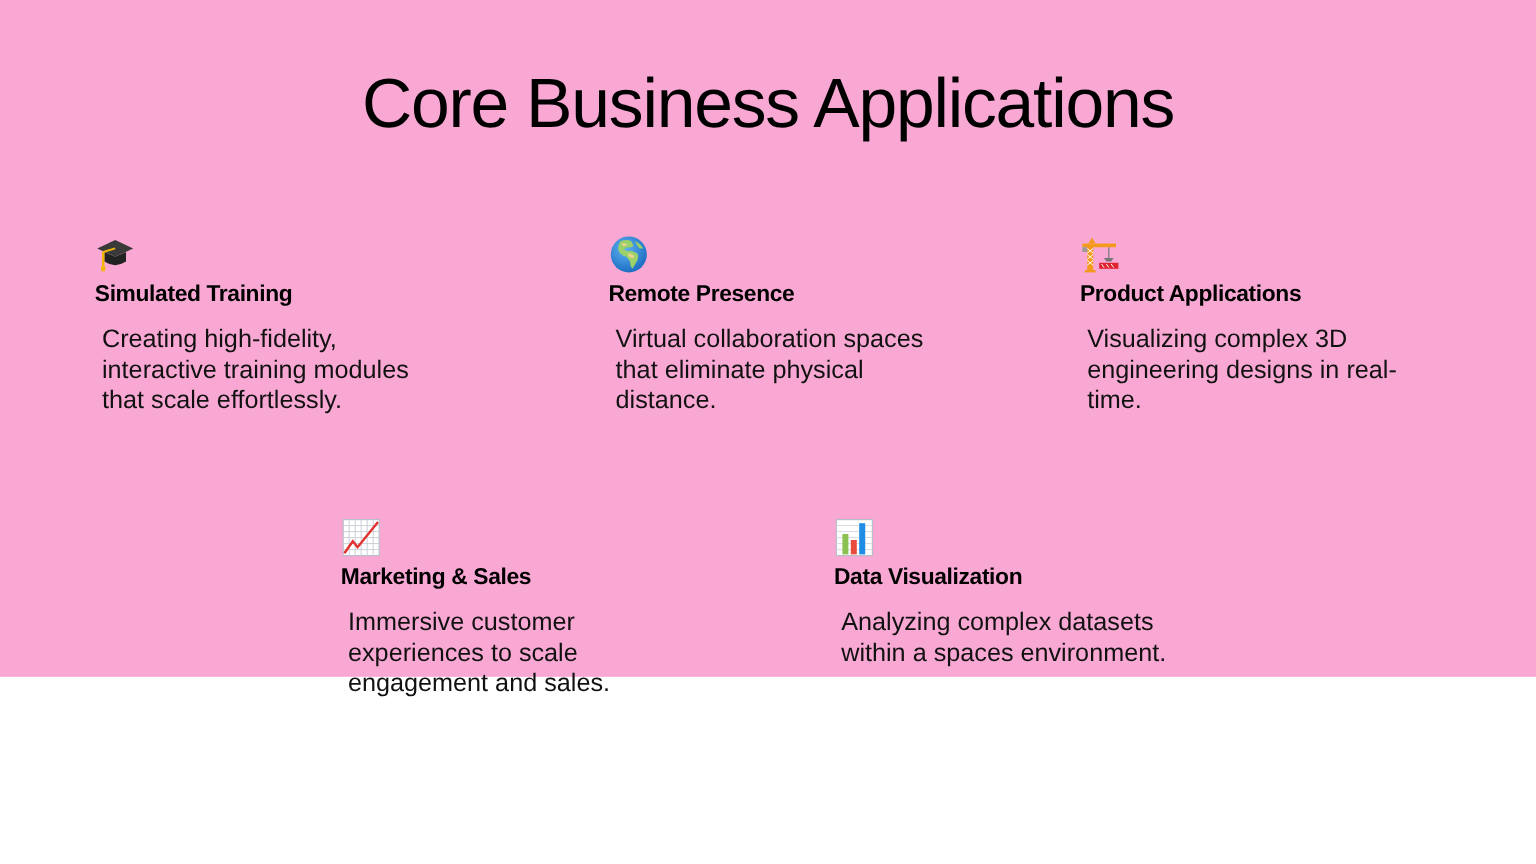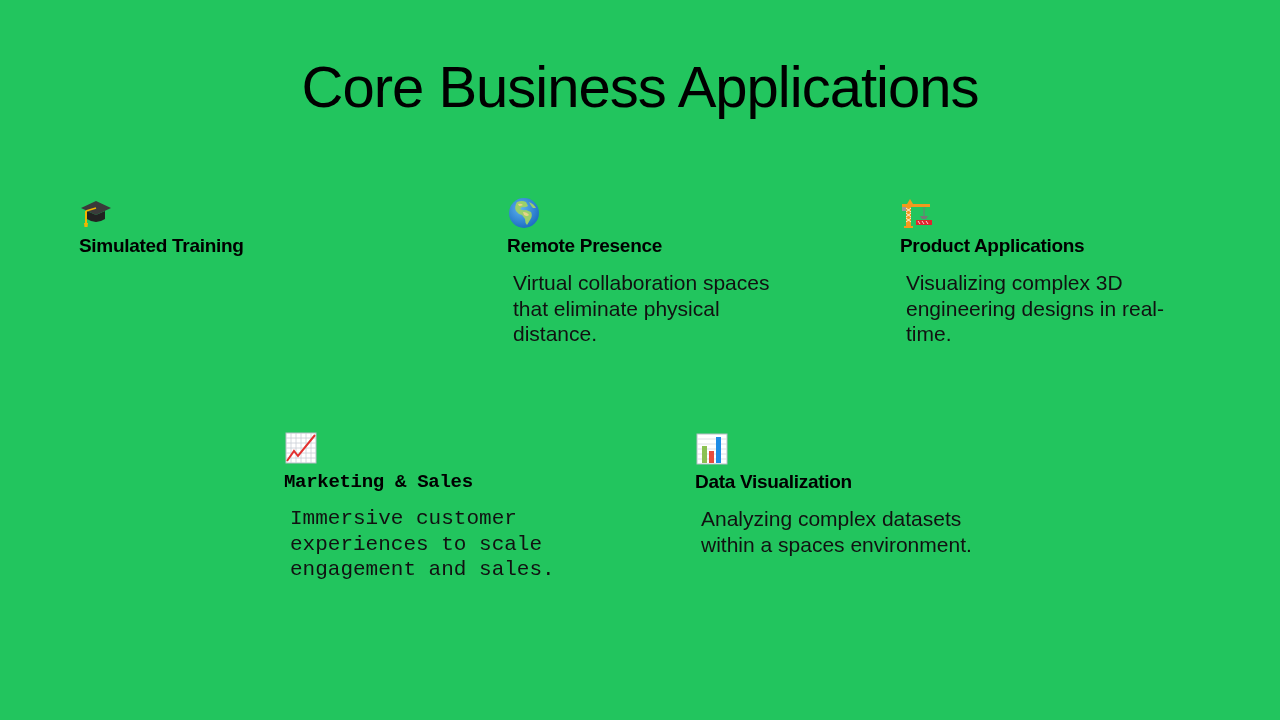--- a/index.html
+++ b/index.html
@@ -8,22 +8,22 @@
       width: 1280px;
       height: 720px;
       background: #ffffff;
       overflow: hidden;
       font-family: "Liberation Sans", "DejaVu Sans", sans-serif;
       color: #000000;
     }
     .slide {
       position: relative;
       width: 1280px;
-      height: 720px;
-      background: #22c55e;
+      height: 564px;
+      background: #f9a8d4;
     }
     .title {
       position: absolute;
       top: 52px;
       left: 0;
       width: 1280px;
       text-align: center;
       font-size: 58px;
       font-weight: 400;
       letter-spacing: -1px;
@@ -59,40 +59,41 @@
       margin-top: 12px;
       font-size: 21px;
       font-weight: 400;
       line-height: 25.5px;
       color: #111111;
       padding: 0 6px;
     }
     .c1 { left: 79px;  top: 194px; }
     .c2 { left: 507px; top: 194px; }
     .c3 { left: 900px; top: 194px; }
-    .c4 { left: 284px; top: 430px; font-family: Liberation Mono, monospace; }
+    .c4 { left: 284px; top: 430px; }
     .c5 { left: 695px; top: 430px; }
   </style>
 </head>
 <body>
 
 <div class="slide">
   <h1 class="title">Core Business Applications</h1>
 
   <div class="card c1">
     <span class="icon">
       <svg viewBox="0 0 34 34">
         <polygon points="2,12 17,5 32,12 17,19" fill="#3a3a3a"></polygon>
         <path d="M8,15 L8,23 Q17,29 26,23 L26,15 L17,19 Z" fill="#222222"></path>
         <line x1="17" y1="12" x2="7" y2="15" stroke="#f2b600" stroke-width="1.6"></line>
         <line x1="7" y1="15" x2="7" y2="27" stroke="#f2b600" stroke-width="2"></line>
         <polygon points="5,27 9,27 8.5,31 5.5,31" fill="#f2b600"></polygon>
       </svg>
     </span>
     <div class="heading">Simulated Training</div>
+    <div class="desc">Creating high-fidelity, interactive training modules that scale effortlessly.</div>
   </div>
 
   <div class="card c2">
     <span class="icon">
       <svg viewBox="0 0 34 34">
         <defs>
           <radialGradient id="oceanG" cx="40%" cy="35%" r="65%">
             <stop offset="0%" stop-color="#5fb3f0"></stop>
             <stop offset="100%" stop-color="#1e6fc4"></stop>
           </radialGradient>

